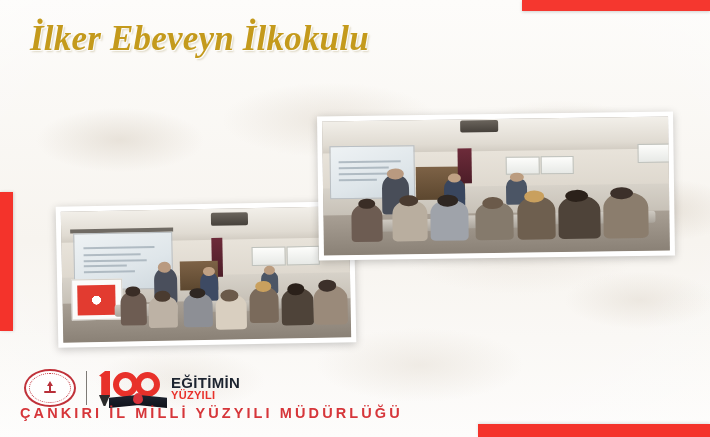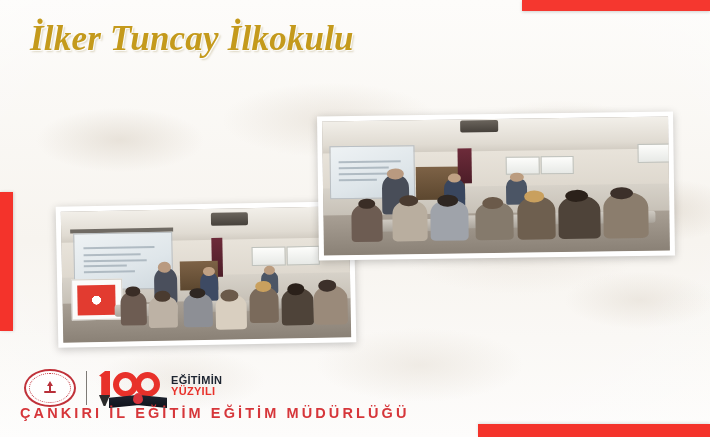--- a/index.html
+++ b/index.html
@@ -257,21 +257,21 @@
   }
   .h-flame {
     position:absolute; left:36px; top:25px; width:10px; height:11px;
     background:#d8343c;
     border-radius: 50% 50% 50% 50% / 62% 62% 38% 38%;
   }
   .h-words {
     position:absolute; left:74px; top:7px; line-height:1.02;
   }
   .h-w1 {
-    font-size:11px; font-weight:bold; color:#1d2430; letter-spacing:.3px;
+    font-size:15px; font-weight:bold; color:#1d2430; letter-spacing:.3px;
   }
   .h-w2 {
     font-size:11px; font-weight:bold; color:#e8312a; letter-spacing:.3px;
   }
 
   .footer-title {
     position: absolute;
     left: 20px;
     top: 405px;
     font-size: 14.5px;
@@ -288,21 +288,21 @@
 
   <div class="bg-base"></div>
   <div class="bg-clouds"></div>
   <div class="bg-vignette"></div>
 
   <div class="bar-top-right"></div>
   <div class="bar-left"></div>
   <div class="bar-bottom-right"></div>
 
   <div class="title-block">
-    <div class="title-line">İlker Tuncay İlkokulu</div>
+    <div class="title-line">İlker Ebeveyn İlkokulu</div>
   </div>
 
   <div class="photo photo-left">
     <div class="photo-inner">
       <div class="scene">
         <div class="ceiling"></div>
         <div class="wall-upper"></div>
         <div class="wall-tile"></div>
         <div class="floor"></div>
 
@@ -446,15 +446,15 @@
       <div class="h-o h-o2"></div>
       <div class="h-book"></div>
       <div class="h-flame"></div>
       <div class="h-words">
         <div class="h-w1">EĞİTİMİN</div>
         <div class="h-w2">YÜZYILI</div>
       </div>
     </div>
   </div>
 
-  <div class="footer-title">ÇANKIRI İL EĞİTİM EĞİTİM MÜDÜRLÜĞÜ</div>
+  <div class="footer-title">ÇANKIRI İL MİLLİ YÜZYILI MÜDÜRLÜĞÜ</div>
 
 </div>
 
 </body></html>

